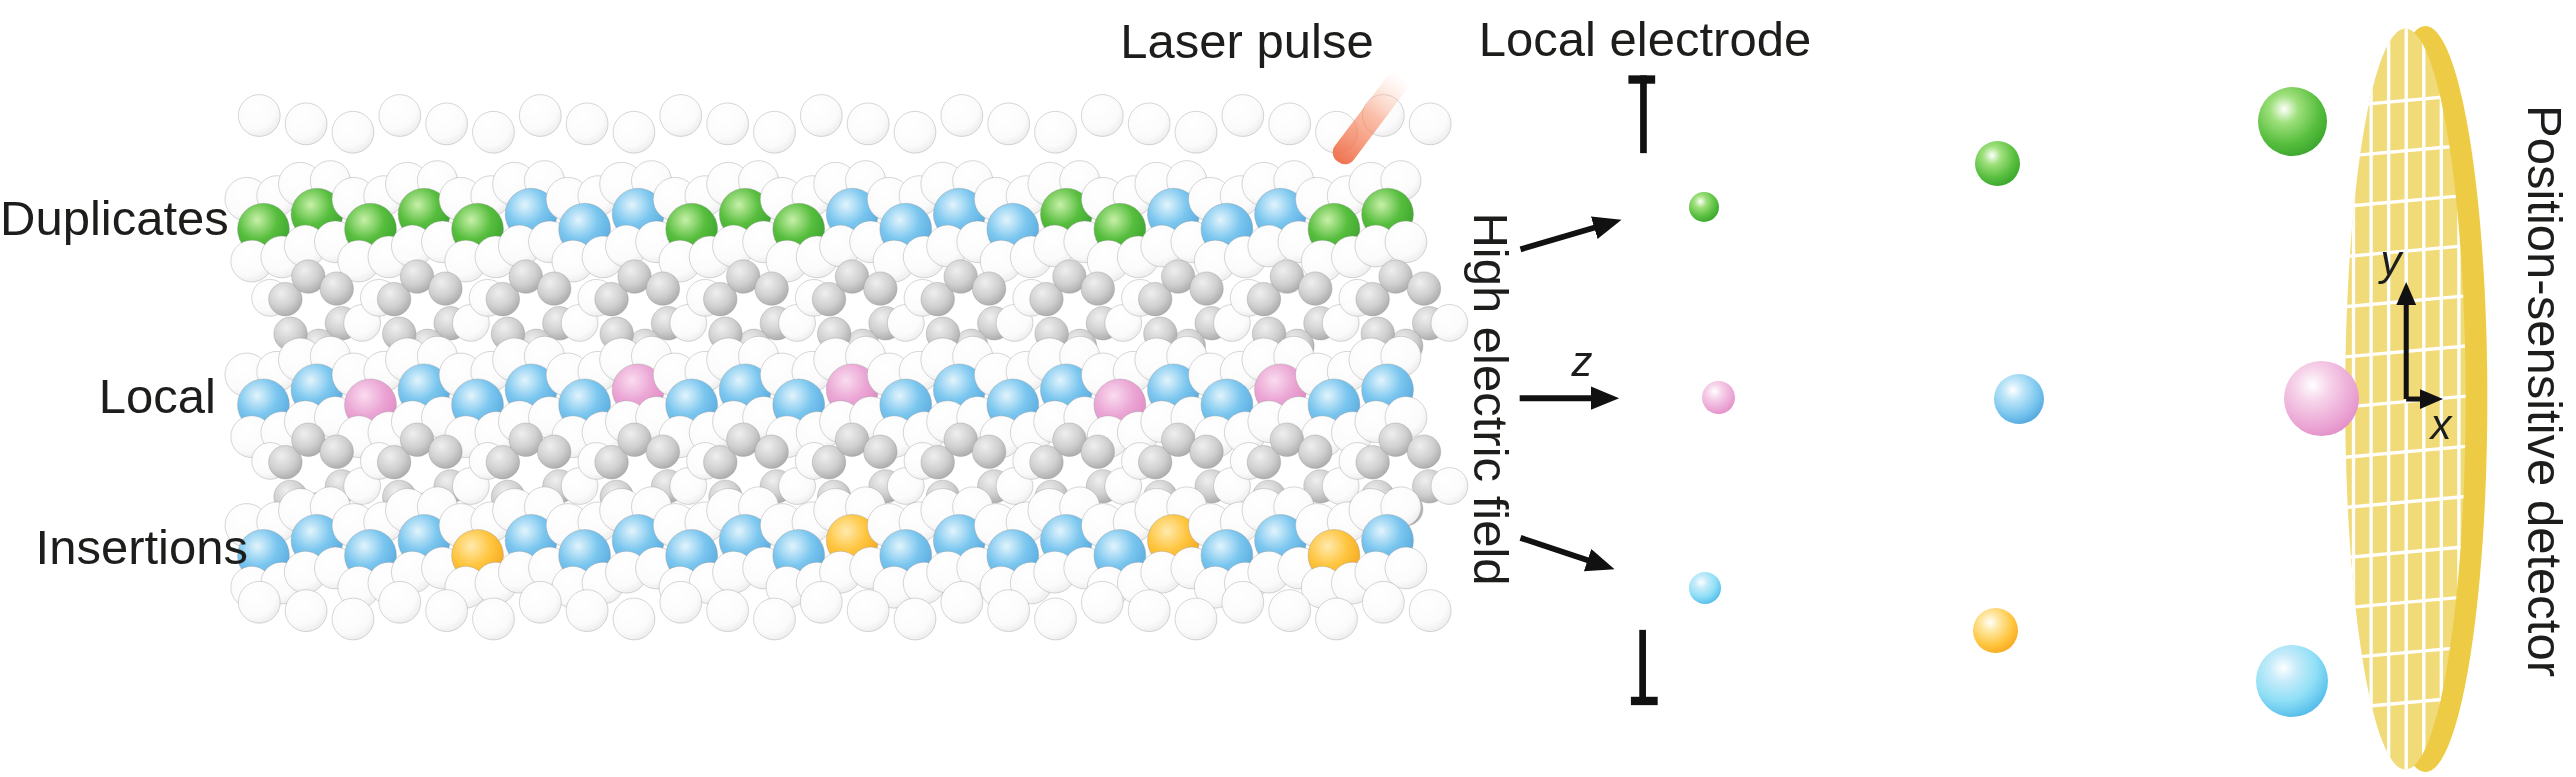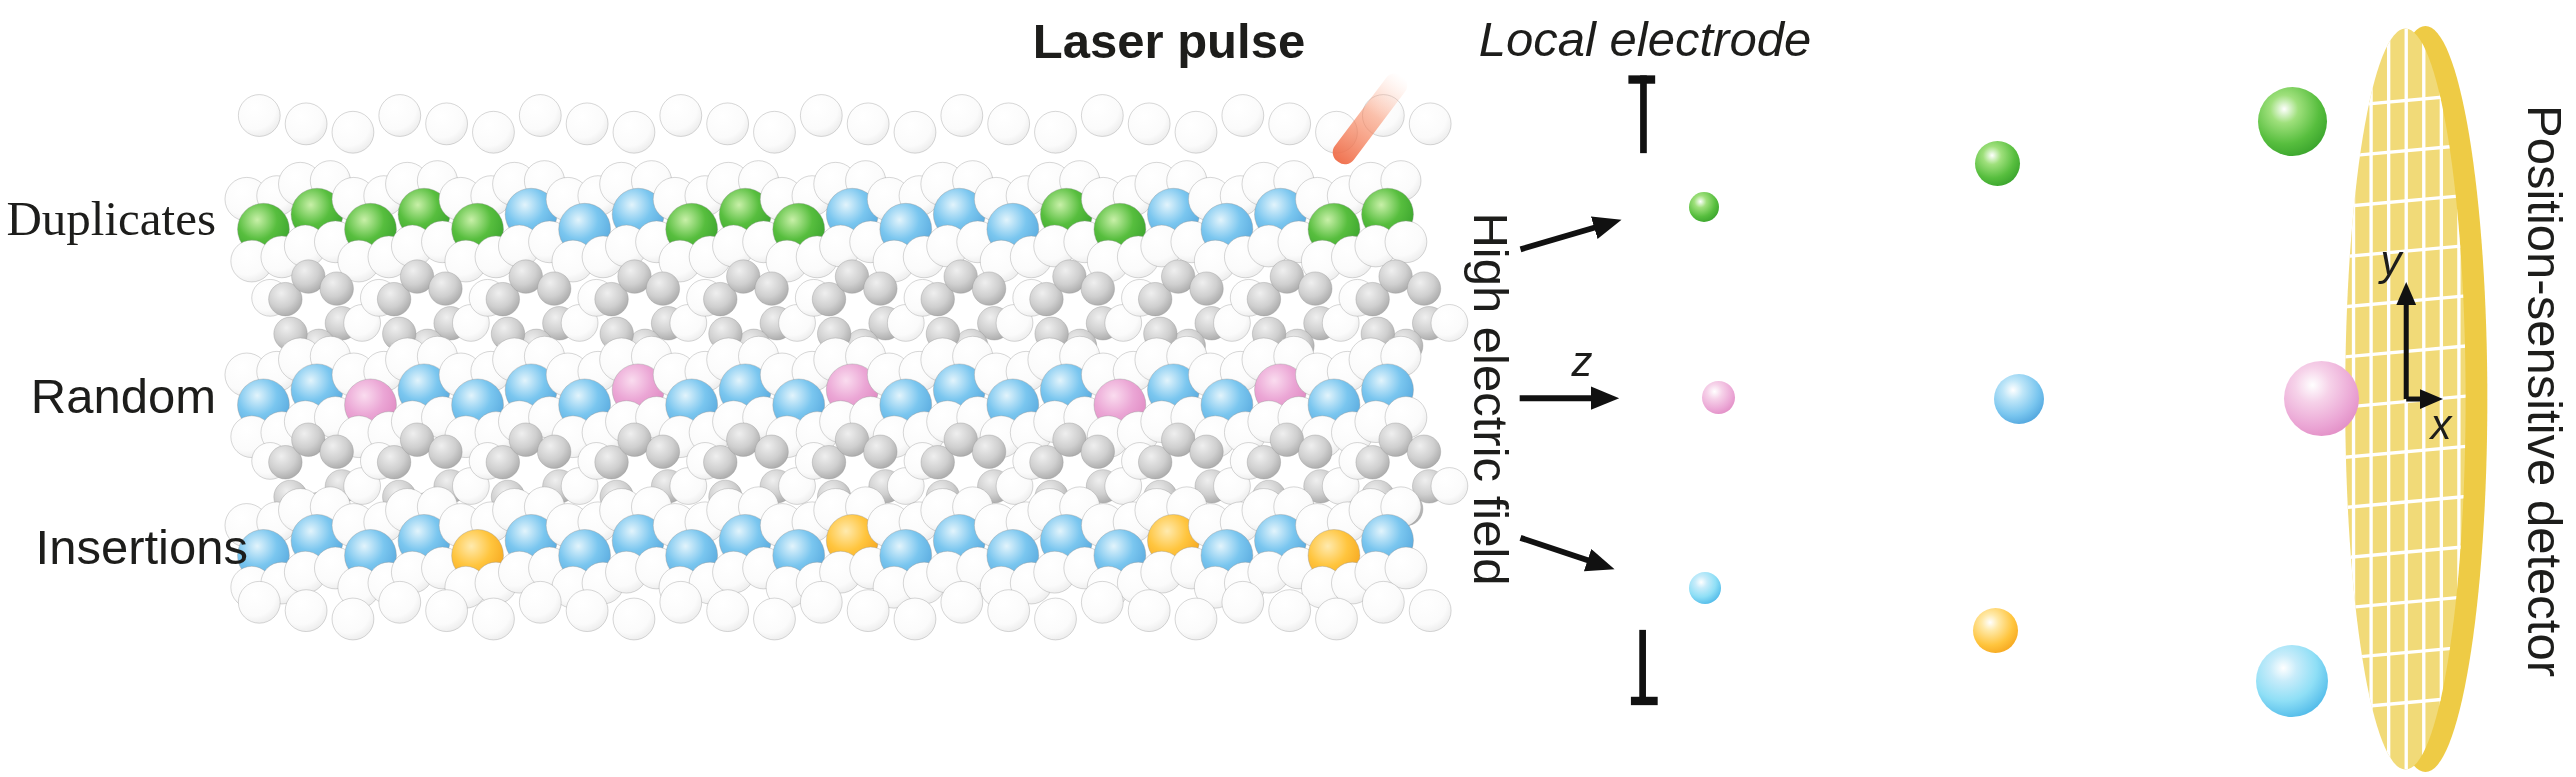--- a/index.html
+++ b/index.html
@@ -677,25 +677,25 @@
         <line x1="2800" y1="787" x2="2955" y2="773"></line>
         <line x1="2800" y1="847" x2="2955" y2="833"></line>
       </g>
       <g stroke="#111111" stroke-width="6" fill="none">
         <line x1="2877" y1="477" x2="2877" y2="362" marker-end="url(#ah2)"></line>
         <line x1="2877" y1="477" x2="2896" y2="477" marker-end="url(#ah2)"></line>
       </g>
     </g>
   </svg>
 
-  <div class="lbl row-lbl" style="top:192px;font-family:Liberation Serif, serif;">Duplicates</div>
-  <div class="lbl row-lbl" style="top:370px;">Random</div>
+  <div class="lbl row-lbl" style="top:192px;">Duplicates</div>
+  <div class="lbl row-lbl" style="top:370px;">Local</div>
   <div class="lbl row-lbl" style="top:521px;margin-left:32px;">Insertions</div>
-  <div class="lbl center" style="left:1169px;top:42px;font-weight:bold;">Laser pulse</div>
-  <div class="lbl center" style="left:1645px;top:40px;font-style:italic;">Local electrode</div>
+  <div class="lbl center" style="left:1247px;top:42px;">Laser pulse</div>
+  <div class="lbl center" style="left:1645px;top:40px;">Local electrode</div>
   <div class="lbl rot90" style="left:1490px;top:399px;">High electric field</div>
   <div class="lbl rot90" style="left:2544px;top:391px;">Position-sensitive detector</div>
   <div class="lbl axis-lbl center" style="left:1582px;top:362px;">z</div>
   <div class="lbl axis-lbl center" style="left:2391px;top:261px;">y</div>
   <div class="lbl axis-lbl center" style="left:2441px;top:425px;">x</div>
 
   <div id="ions">
       <div class="ion green" style="left: 1689px; top: 192px; width: 30px; height: 30px;"></div>
       <div class="ion green" style="left: 1975px; top: 141px; width: 45px; height: 45px;"></div>
       <div class="ion green" style="left: 2258px; top: 87px; width: 69px; height: 69px;"></div>

